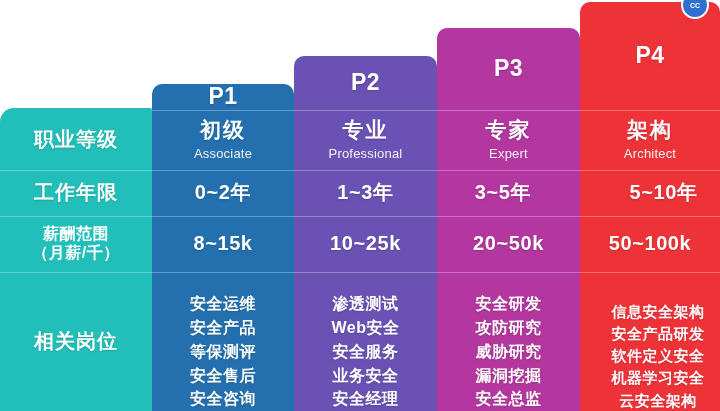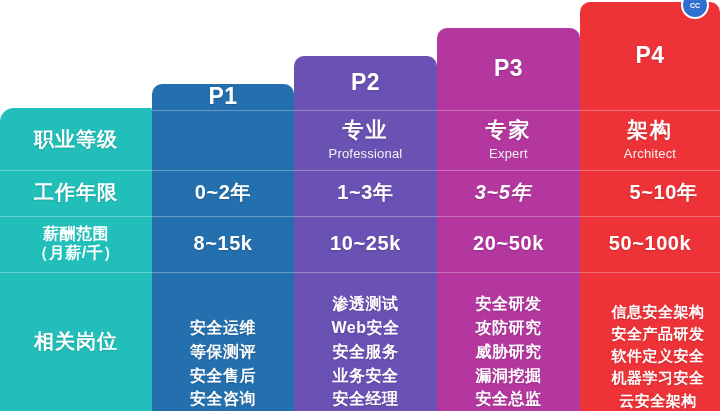--- a/index.html
+++ b/index.html
@@ -84,31 +84,36 @@
 
   <div class="cell" style="left:0;top:272px;width:152px;height:139px;">
     <div class="lbl">相关岗位</div>
   </div>
 
   <div class="col col-p1"></div>
   <div class="cell" style="left:152px;top:84px;width:142px;height:26px;">
     <div class="ptitle">P1</div>
   </div>
   <div class="sep" style="left:152px;width:142px;top:110px;"></div>
+  <div class="cell" style="left:152px;top:110px;width:142px;height:60px;">
+    <div class="lvl-cn">初级</div>
+    <div class="lvl-en">Associate</div>
+  </div>
   <div class="sep" style="left:152px;width:142px;top:170px;"></div>
   <div class="cell" style="left:152px;top:170px;width:142px;height:46px;">
     <div class="val">0~2年</div>
   </div>
   <div class="sep" style="left:152px;width:142px;top:216px;"></div>
   <div class="cell" style="left:152px;top:216px;width:142px;height:56px;">
     <div class="val">8~15k</div>
   </div>
   <div class="sep" style="left:152px;width:142px;top:272px;"></div>
   <div class="cell joblist" style="left:152px;top:272px;width:142px;height:139px;">
     <div class="job">安全运维</div>
+    <div class="job">安全产品</div>
     <div class="job">等保测评</div>
     <div class="job">安全售后</div>
     <div class="job">安全咨询</div>
   </div>
 
   <div class="col col-p2"></div>
   <div class="cell" style="left:294px;top:56px;width:143px;height:54px;">
     <div class="ptitle">P2</div>
   </div>
   <div class="sep" style="left:294px;width:143px;top:110px;"></div>
@@ -136,21 +141,21 @@
   <div class="col col-p3"></div>
   <div class="cell" style="left:437px;top:28px;width:143px;height:82px;">
     <div class="ptitle">P3</div>
   </div>
   <div class="sep" style="left:437px;width:143px;top:110px;"></div>
   <div class="cell" style="left:437px;top:110px;width:143px;height:60px;text-align:center;">
     <div class="lvl-cn">专家</div>
     <div class="lvl-en">Expert</div>
   </div>
   <div class="sep" style="left:437px;width:143px;top:170px;"></div>
-  <div class="cell" style="left:437px;top:170px;width:132px;height:46px;font-style:italic;">
+  <div class="cell" style="left:437px;top:170px;width:132px;height:46px;">
     <div class="val">3~5年</div>
   </div>
   <div class="sep" style="left:437px;width:143px;top:216px;"></div>
   <div class="cell" style="left:437px;top:216px;width:143px;height:56px;">
     <div class="val">20~50k</div>
   </div>
   <div class="sep" style="left:437px;width:143px;top:272px;"></div>
   <div class="cell joblist" style="left:437px;top:272px;width:143px;height:139px;">
     <div class="job">安全研发</div>
     <div class="job">攻防研究</div>

